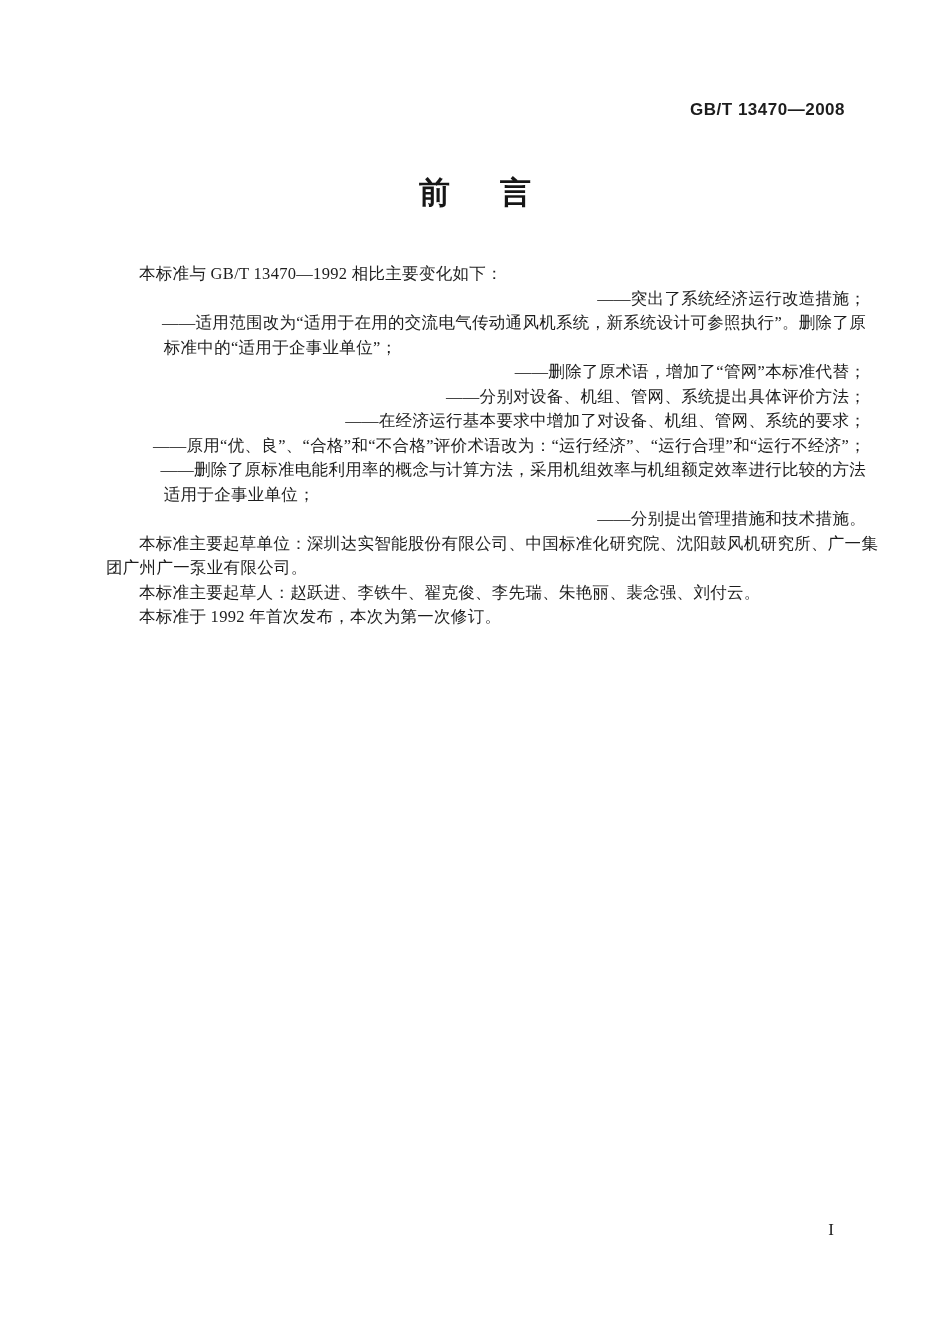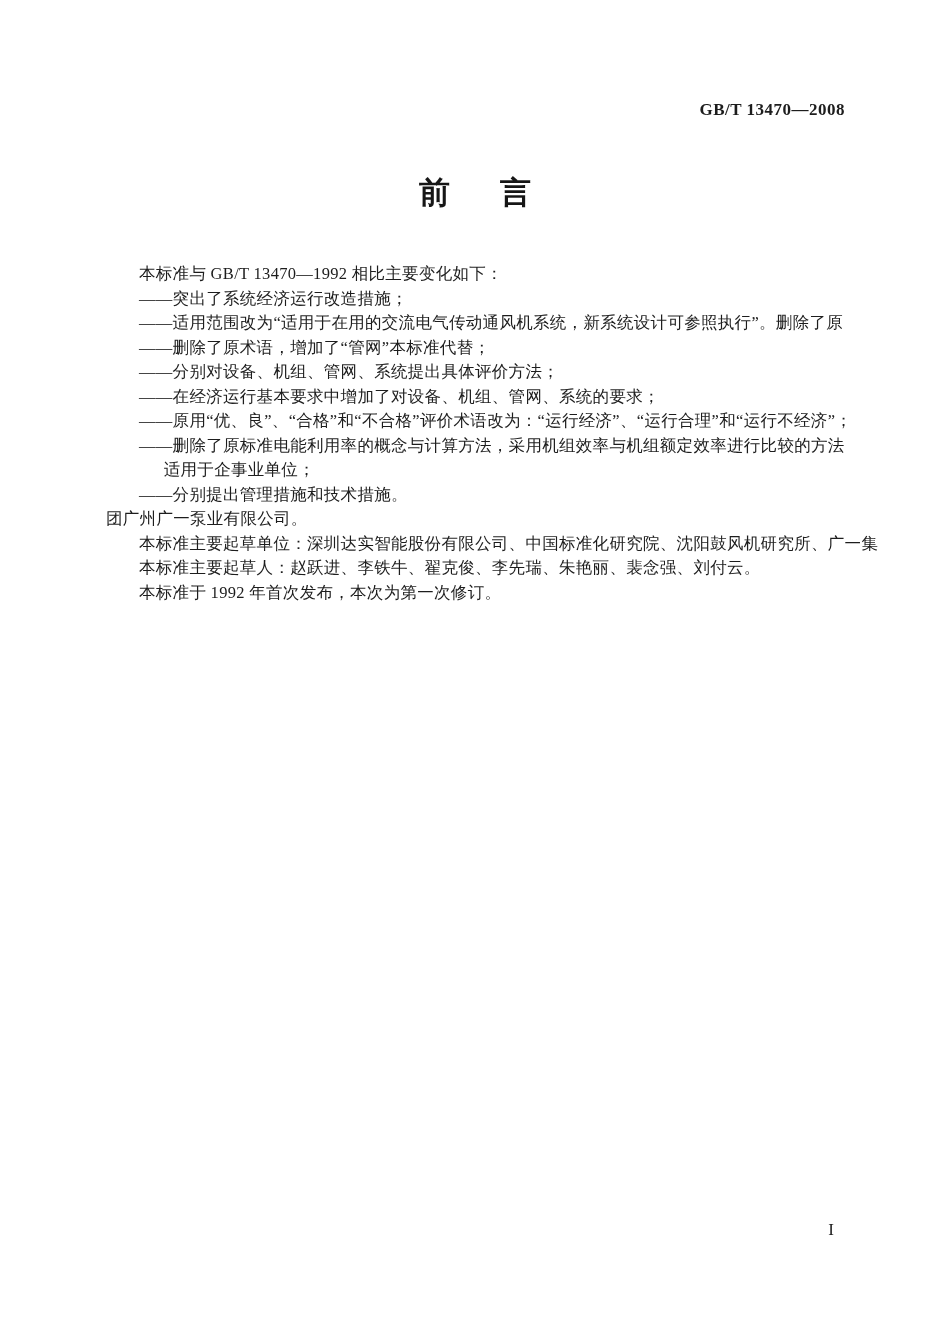--- a/index.html
+++ b/index.html
@@ -17,21 +17,21 @@
     font-family: "Liberation Serif", "DejaVu Serif", serif;
     overflow: hidden;
   }
   .header-code {
     position: absolute;
     top: 100px;
     right: 105px;
     font-size: 17px;
     font-weight: bold;
     letter-spacing: 0.5px;
-    font-family: Liberation Serif, serif;
+    font-family: Liberation Sans, sans-serif;
   }
   .doc-title {
     position: absolute;
     top: 172px;
     left: 0;
     right: 0;
     margin: 0;
     display: flex;
     justify-content: center;
     gap: 50px;
@@ -46,21 +46,21 @@
     left: 106px;
     width: 760px;
     font-size: 16.5px;
     line-height: 24.5px;
     letter-spacing: 0.3px;
   }
   .line {
     white-space: nowrap;
   }
   .line.para { text-indent: 2em; }
-  .line.dash { padding-left: 2em; }
+  .line.dash { padding-left: 2em; text-align: right; }
   .line.cont { padding-left: 3.5em; }
   .line.flush { padding-left: 0; }
   .page-number {
     position: absolute;
     top: 1220px;
     right: 116px;
     font-size: 17px;
     color: #222222;
   }
 </style>
@@ -73,28 +73,29 @@
 
   <h1 class="doc-title">
     <span>前</span>
     <span>言</span>
   </h1>
 
   <div class="foreword-body" id="foreword-body">
       <div class="line para">本标准与 GB/T 13470—1992 相比主要变化如下：</div>
       <div class="line dash">——突出了系统经济运行改造措施；</div>
       <div class="line dash">——适用范围改为“适用于在用的交流电气传动通风机系统，新系统设计可参照执行”。删除了原</div>
+      <div class="line cont">标准中的“适用于企事业单位”；</div>
       <div class="line dash">——删除了原术语，增加了“管网”本标准代替；</div>
       <div class="line dash">——分别对设备、机组、管网、系统提出具体评价方法；</div>
       <div class="line dash">——在经济运行基本要求中增加了对设备、机组、管网、系统的要求；</div>
       <div class="line dash">——原用“优、良”、“合格”和“不合格”评价术语改为：“运行经济”、“运行合理”和“运行不经济”；</div>
       <div class="line dash">——删除了原标准电能利用率的概念与计算方法，采用机组效率与机组额定效率进行比较的方法</div>
       <div class="line cont">适用于企事业单位；</div>
       <div class="line dash">——分别提出管理措施和技术措施。</div>
+      <div class="line para">本标准主要起草单位：深圳达实智能股份有限公司、中国标准化研究院、沈阳鼓风机研究所、广一集</div>
       <div class="line flush">团广州广一泵业有限公司。</div>
-      <div class="line para">本标准主要起草单位：深圳达实智能股份有限公司、中国标准化研究院、沈阳鼓风机研究所、广一集</div>
       <div class="line para">本标准主要起草人：赵跃进、李铁牛、翟克俊、李先瑞、朱艳丽、裴念强、刘付云。</div>
       <div class="line para">本标准于 1992 年首次发布，本次为第一次修订。</div>
     </div>
 
   <div class="page-number">I</div>
 
 </div>
 
 </body></html>

